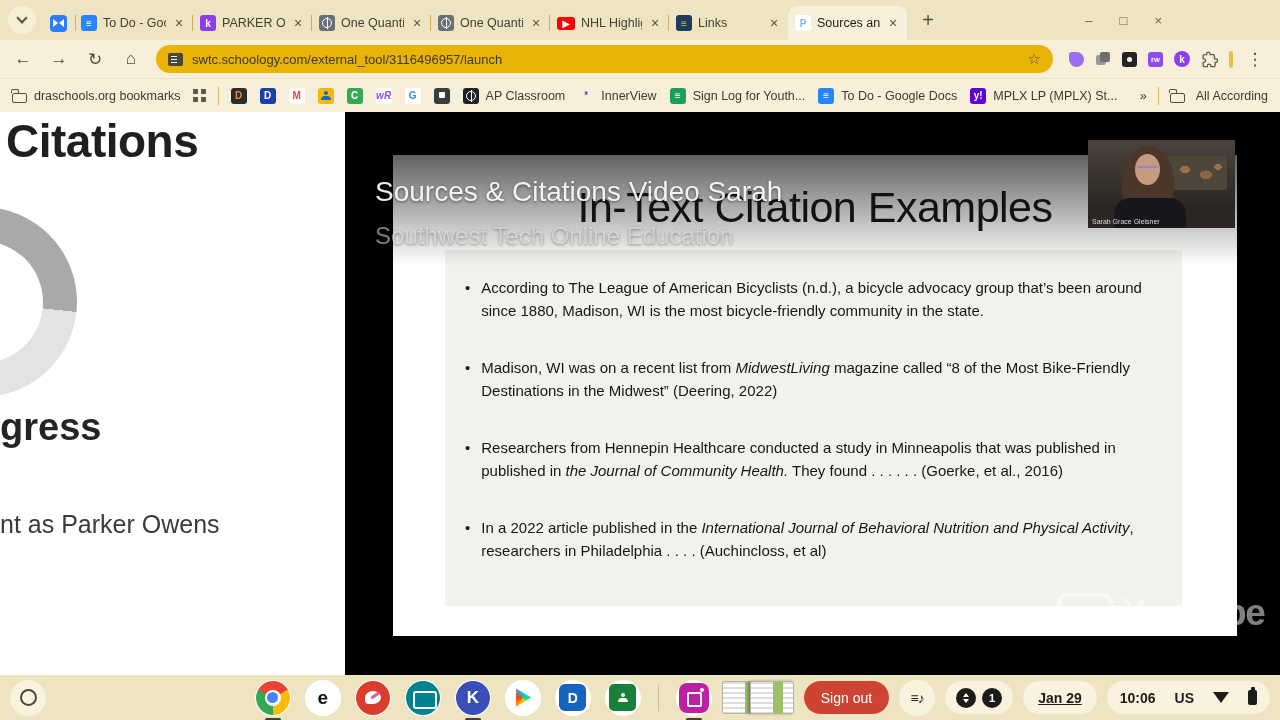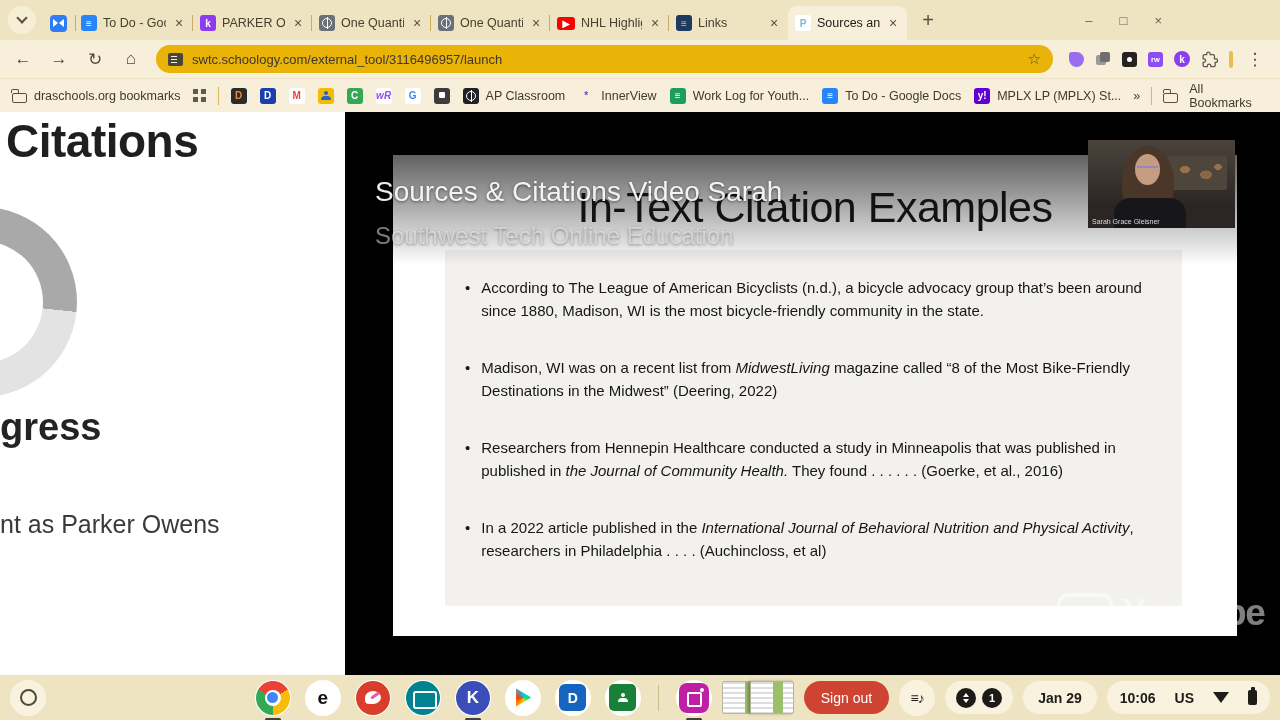--- a/index.html
+++ b/index.html
@@ -201,21 +201,21 @@
     font-family:"Liberation Sans",sans-serif;}
   .media{width:36px;height:36px;border-radius:50%;}
   .medicon::after{content:"\2261\266A";font-size:14px;letter-spacing:-1px;color:#1d1c18;}
   .status{padding:0 11px;gap:6px;}
   .bcirc{width:20px;height:20px;border-radius:50%;background:#1c1b17;color:#fff;font-size:11px;
     font-weight:700;display:flex;align-items:center;justify-content:center;flex:none;}
   .arrows{flex-direction:column;gap:2px;}
   .arrows i{display:block;width:0;height:0;}
   .arrows .up{border-left:3.5px solid transparent;border-right:3.5px solid transparent;border-bottom:4.5px solid #fff;}
   .arrows .dn{border-left:3.5px solid transparent;border-right:3.5px solid transparent;border-top:4.5px solid #fff;}
-  .date{padding:7px 15px;}
+  .date{padding:7px 15px;text-decoration:underline;}
   .time{padding:0 13px;gap:19px;}
   .wifi{width:0;height:0;border-left:8px solid transparent;border-right:8px solid transparent;
     border-top:11px solid #1d1c18;}
   .batt{width:9px;height:15px;background:#1d1c18;border-radius:2px;position:relative;}
   .batt::before{content:"";position:absolute;top:-3px;left:2.5px;width:4px;height:3px;background:#1d1c18;
     border-radius:1px 1px 0 0;}
 </style>
 </head>
 <body>
 
@@ -336,36 +336,36 @@
         <div class="bm-item">
           <span class="icon i-apglobe"></span>
           <span class="bm-label">AP Classroom</span>
         </div>
         <div class="bm-item">
           <span class="icon i-innerview">*</span>
           <span class="bm-label">InnerView</span>
         </div>
         <div class="bm-item">
           <span class="icon i-sheets">≡</span>
-          <span class="bm-label">Work Log for Youth...</span>
+          <span class="bm-label">Sign Log for Youth...</span>
         </div>
         <div class="bm-item">
           <span class="icon i-docs">≡</span>
           <span class="bm-label">To Do - Google Docs</span>
         </div>
         <div class="bm-item">
           <span class="icon i-yahoo">y!</span>
           <span class="bm-label">MPLX LP (MPLX) St...</span>
         </div>
       </div>
     <div class="bm-right">
       <span>»</span>
       <span class="vsep"></span>
       <span class="folder"></span>
-      <span>All Bookmarks</span>
+      <span>All According</span>
     </div>
   </div>
 
   <div class="content">
     <div class="left-panel">
       <div class="lp-title">Citations</div>
       <div class="donut"></div>
       <div class="lp-progress">gress</div>
       <div class="lp-account">nt as Parker Owens</div>
     </div>

